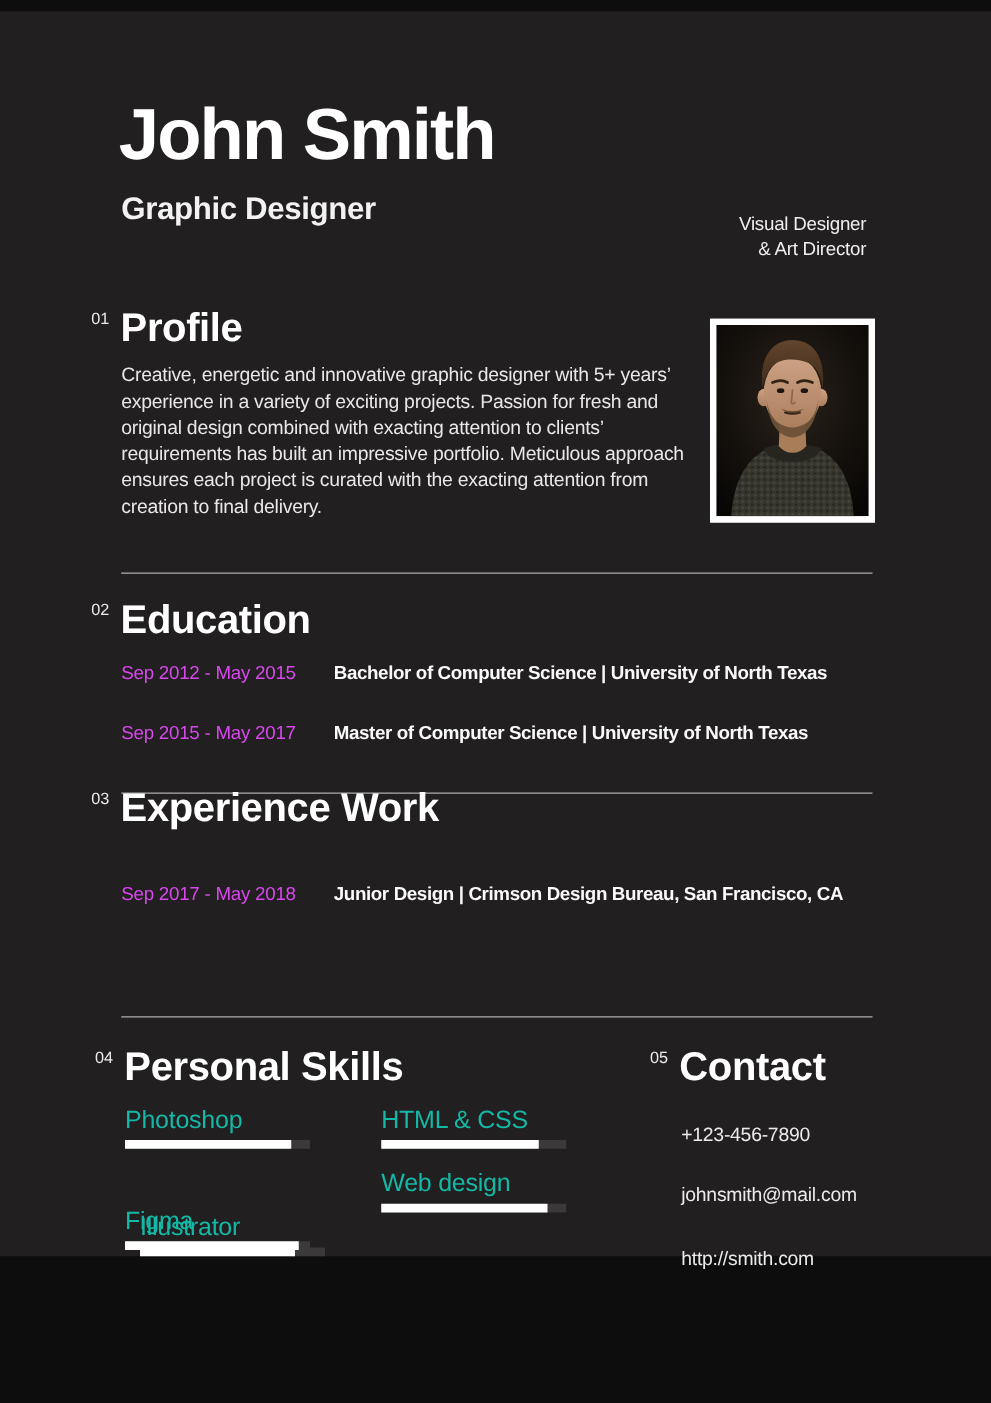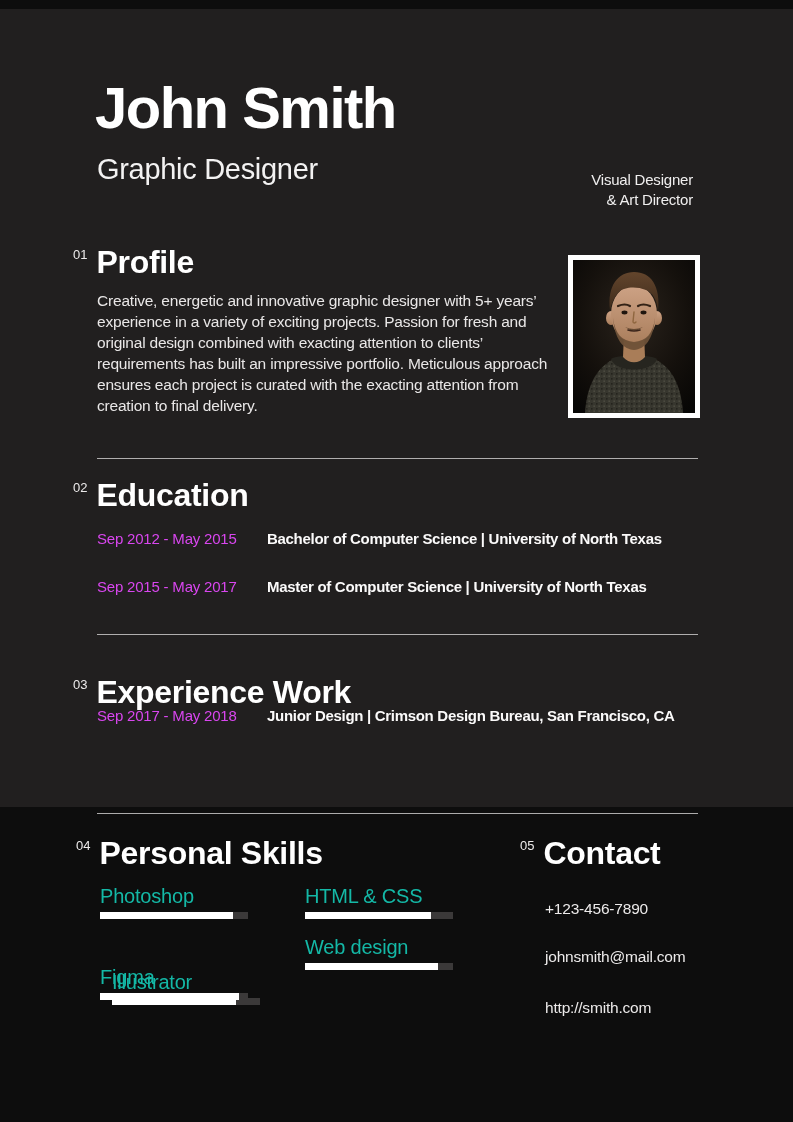--- a/index.html
+++ b/index.html
@@ -7,34 +7,34 @@
   body {
     background: #0d0d0d;
     font-family: "Liberation Sans", "DejaVu Sans", sans-serif;
     letter-spacing: -0.2px;
     overflow: hidden;
     position: relative;
   }
   .card {
     position: absolute;
     left: 0; top: 9px;
-    width: 793px; height: 798px;
+    width: 793px; height: 996px;
     background: #211f1f;
   }
   .abs { position: absolute; }
 
   
   .name {
     left: 95px; top: 70px;
     font-size: 58px; font-weight: 700; color: #ffffff;
     letter-spacing: -1.5px; line-height: 1;
   }
   .job-title {
     left: 97px; top: 144px;
-    font-size: 29px; font-weight: 400; color: #f3f2f2;
+    font-size: 25px; font-weight: 700; color: #f3f2f2;
     letter-spacing: -0.3px;
   }
   .tagline {
     top: 161px; right: 100px;
     font-size: 15px; line-height: 20px; color: #f0efef;
     text-align: right;
   }
 
   
   .sec-head { display: flex; align-items: flex-start; }
@@ -171,21 +171,21 @@
     <span class="row-date">Sep 2012 - May 2015</span>
     <span class="row-desc">Bachelor of Computer Science | University of North Texas</span>
   </div>
   <div class="abs row" style="top:568px;">
     <span class="row-date">Sep 2015 - May 2017</span>
     <span class="row-desc">Master of Computer Science | University of North Texas</span>
   </div>
 
   <div class="abs divider" style="top:625px;"></div>
 
-  <div class="abs sec-head" style="left:73px; top:667px;">
+  <div class="abs sec-head" style="left:73px; top:621px;">
     <span class="sec-num">03</span>
     <span class="sec-title">Experience Work</span>
   </div>
   <div class="abs row" style="top:697px;">
     <span class="row-date">Sep 2017 - May 2018</span>
     <span class="row-desc">Junior Design | Crimson Design Bureau, San Francisco, CA</span>
   </div>
 
   <div class="abs divider" style="top:804px;"></div>
 

